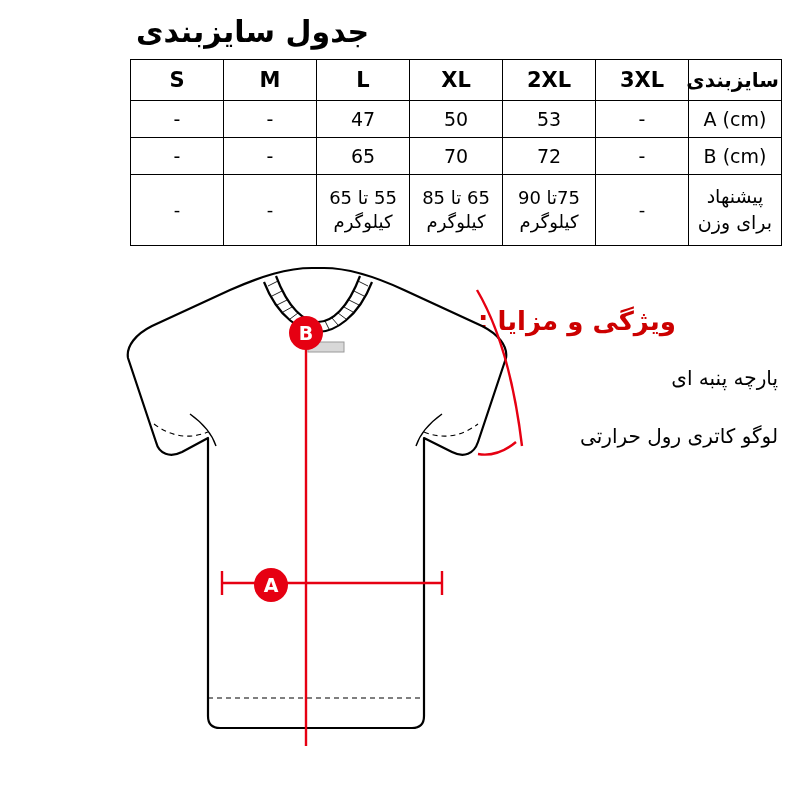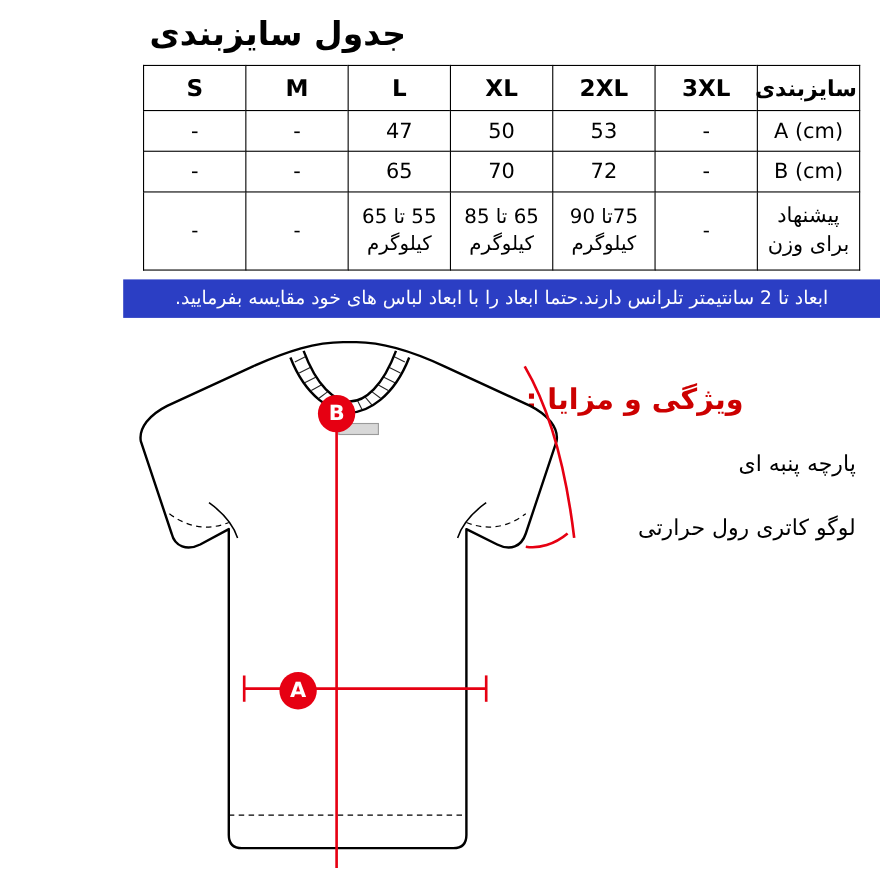--- a/index.html
+++ b/index.html
@@ -210,21 +210,20 @@
           </td>
           <td class="cell-two-line">
             <span>-</span>
             <span></span>
           </td>
         </tr>
       </tbody>
     </table>
   </div>
 
-  <div class="note-bar">ابعاد تا 2 سانتیمتر تلرانس دارند.حتما ابعاد را با ابعاد لباس های خود مقایسه بفرمایید.</div>
 
   <div class="lower">
 
     <div class="features">
       <div class="features-title">ویژگی و مزایا :</div>
       <div class="feature-item">پارچه پنبه ای</div>
       <div class="feature-item">لوگو کاتری رول حرارتی</div>
     </div>
 
     <div class="shirt-area">

